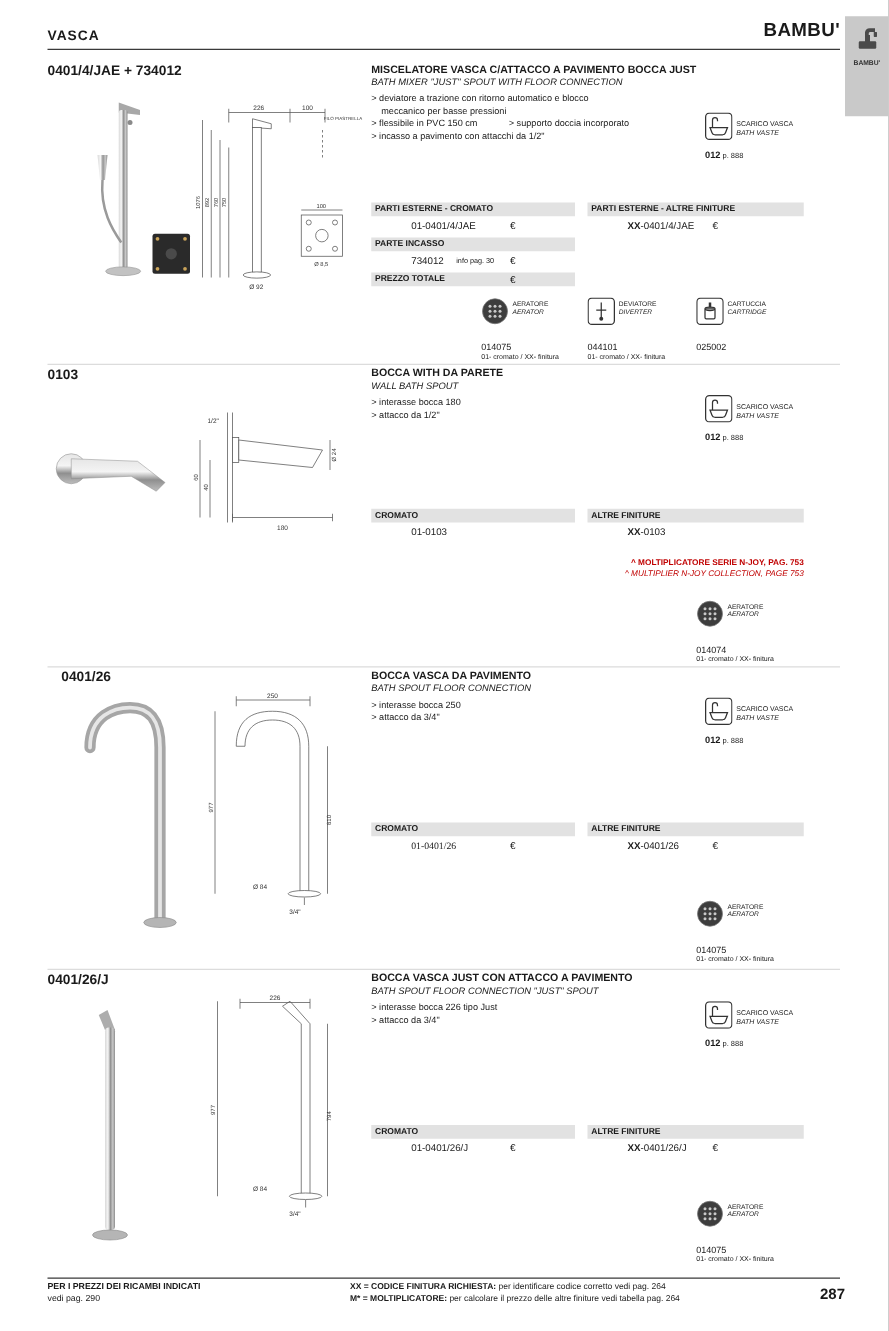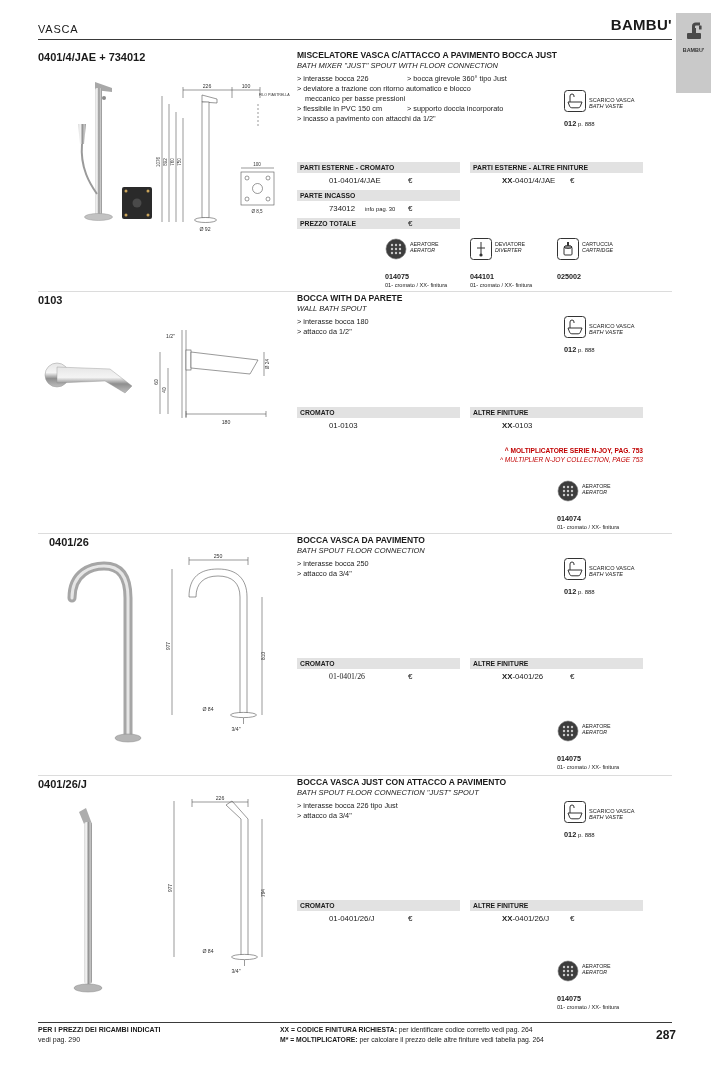--- a/index.html
+++ b/index.html
@@ -1,19 +1,19 @@
 <!DOCTYPE html>
 <html><head>
 <meta charset="utf-8">
 <style>
   html,body{margin:0;padding:0;background:#888;}
   .page{position:relative;width:711px;height:1065px;background:#ffffff;margin:0 auto;
         font-family:"Liberation Sans",sans-serif;color:#1a1a1a;overflow:hidden;}
   .abs{position:absolute;}
-  .cat{font-size:11px;font-weight:normal;letter-spacing:.8px;}
+  .cat{font-size:11px;font-weight:bold;letter-spacing:.8px;}
   .brand{font-size:15px;font-weight:bold;letter-spacing:.3px;}
   .rule{height:1px;background:#3a3a3a;}
   .divider{height:1px;background:#dcdcdc;}
   .tab{background:#c9c9c9;text-align:center;}
   .tab-label{font-size:5.4px;font-weight:bold;color:#333;display:block;margin-top:2px;}
   .code-h{font-size:11px;font-weight:bold;}
   .title{font-size:8.5px;font-weight:bold;line-height:10px;}
   .sub{font-size:7.5px;font-style:italic;}
   .feat{font-size:7.3px;line-height:10px;white-space:normal;}
   .feat .a{display:inline-block;min-width:110px;}
@@ -23,21 +23,21 @@
   .eur{font-size:8px;}
   .tinynote{font-size:5.8px;}
   .drain{display:flex;align-items:center;gap:3px;}
   .drain-labels{display:flex;flex-direction:column;font-size:5.6px;line-height:6.4px;}
   .drain-code{font-size:6px;}
   .drain-code b{font-size:7.4px;}
   .it{font-style:italic;}
   .part{display:flex;flex-direction:column;}
   .part-top{display:flex;gap:3px;align-items:flex-start;}
   .part-names{display:flex;flex-direction:column;font-size:5.3px;line-height:6px;padding-top:3px;}
-  .part-code{font-size:7.2px;font-weight:bold;margin-top:8px;}
+  .part-code{font-size:7.2px;font-weight:normal;margin-top:8px;}
   .part-finish{font-size:5.6px;margin-top:1px;}
   .red{color:#c00000;}
   .nred1{font-size:6.6px;font-weight:bold;text-align:right;}
   .nred2{font-size:6.6px;font-style:italic;text-align:right;}
   .foot-b{font-size:7px;font-weight:bold;}
   .foot-r{font-size:7px;}
   .foot-c{font-size:6.8px;}
   .pagenum{font-size:12px;font-weight:bold;}
   svg text{font-family:"Liberation Sans",sans-serif;}
 </style>
@@ -137,21 +137,20 @@
           <text x="102" y="84" text-anchor="middle" font-size="4.6">100</text>
           <text x="102" y="131" text-anchor="middle" font-size="4.6">Ø 8,5</text>
         </g>
       </svg>
     </div>
 
     <div class="abs title" style="left:297px;top:50px;width:310px;">MISCELATORE VASCA C/ATTACCO A PAVIMENTO BOCCA JUST</div>
     <div class="abs sub" style="left:297px;top:61px;">BATH MIXER "JUST" SPOUT WITH FLOOR CONNECTION</div>
 
     <div class="abs" style="left:297px;top:74px;width:350px;">
-      <div class="feat"><span class="a">&gt; interasse bocca 226</span><span>&gt; bocca girevole 360° tipo Just</span></div>
       <div class="feat"><span>&gt; deviatore a trazione con ritorno automatico e blocco</span></div>
       <div class="feat" style="padding-left:8px;"><span>meccanico per basse pressioni</span></div>
       <div class="feat"><span class="a">&gt; flessibile in PVC 150 cm</span><span>&gt; supporto doccia incorporato</span></div>
       <div class="feat"><span>&gt; incasso a pavimento con attacchi da 1/2"</span></div>
     </div>
 
     <div class="abs drain" style="left:564px;top:90px;">
       <span>
         <svg width="22" height="22" viewBox="0 0 22 22">
           <rect x="0.5" y="0.5" width="21" height="21" rx="3" fill="#fff" stroke="#333"></rect>

